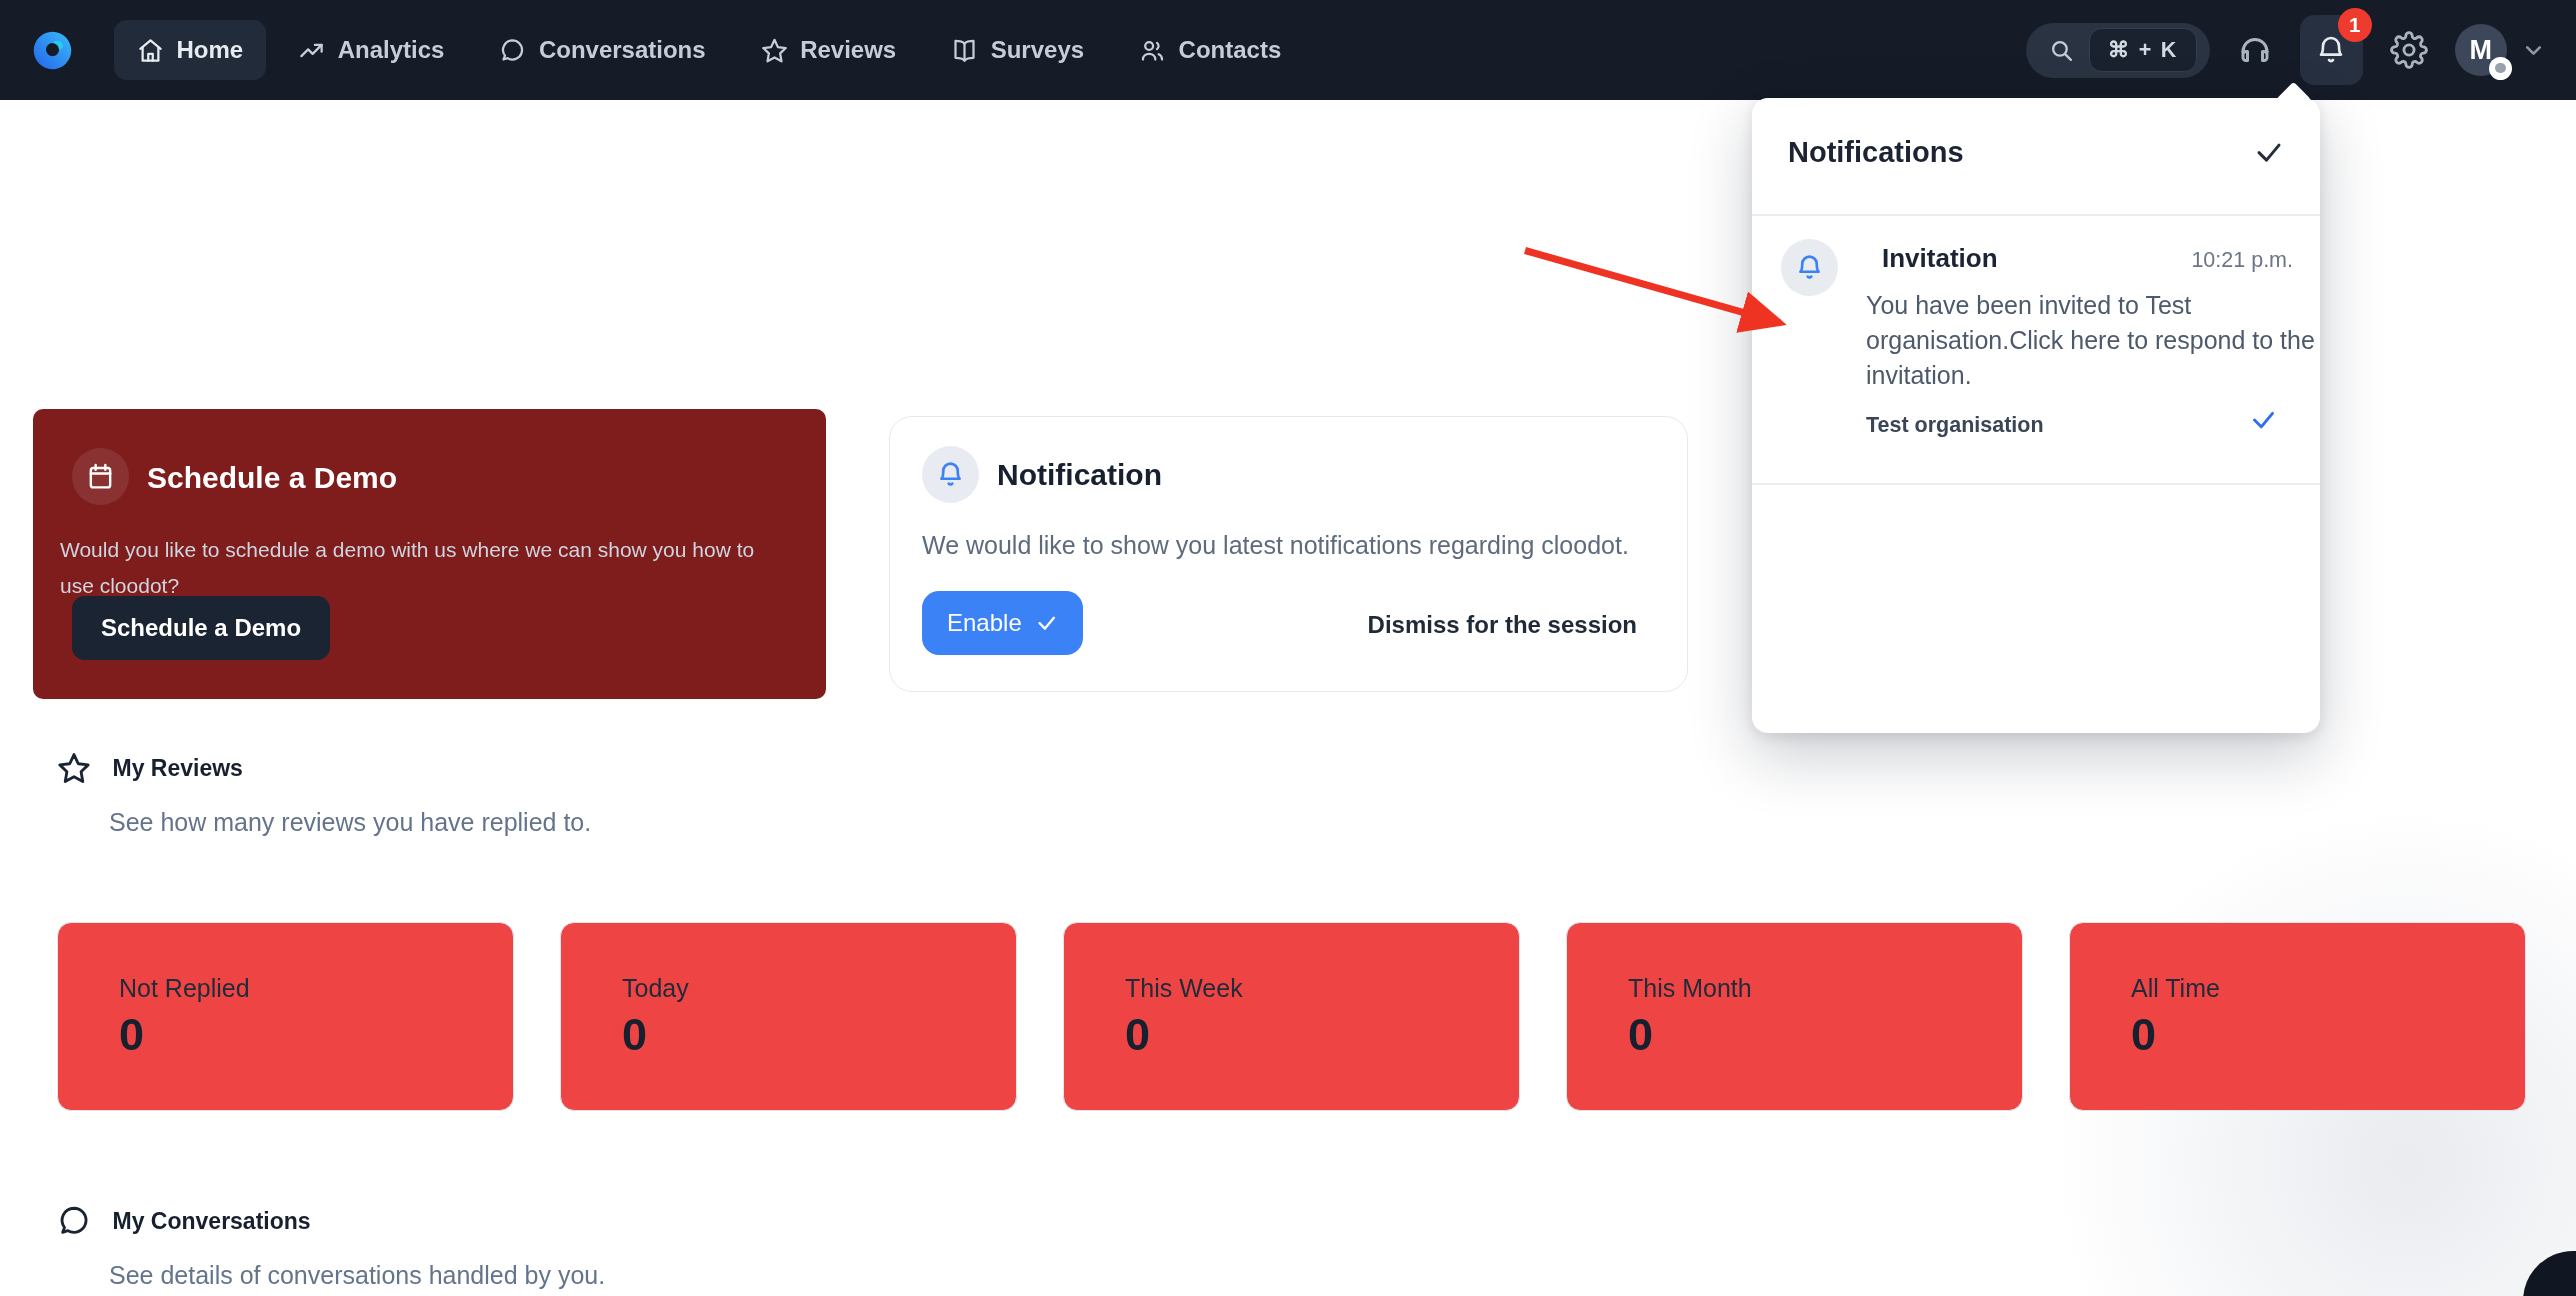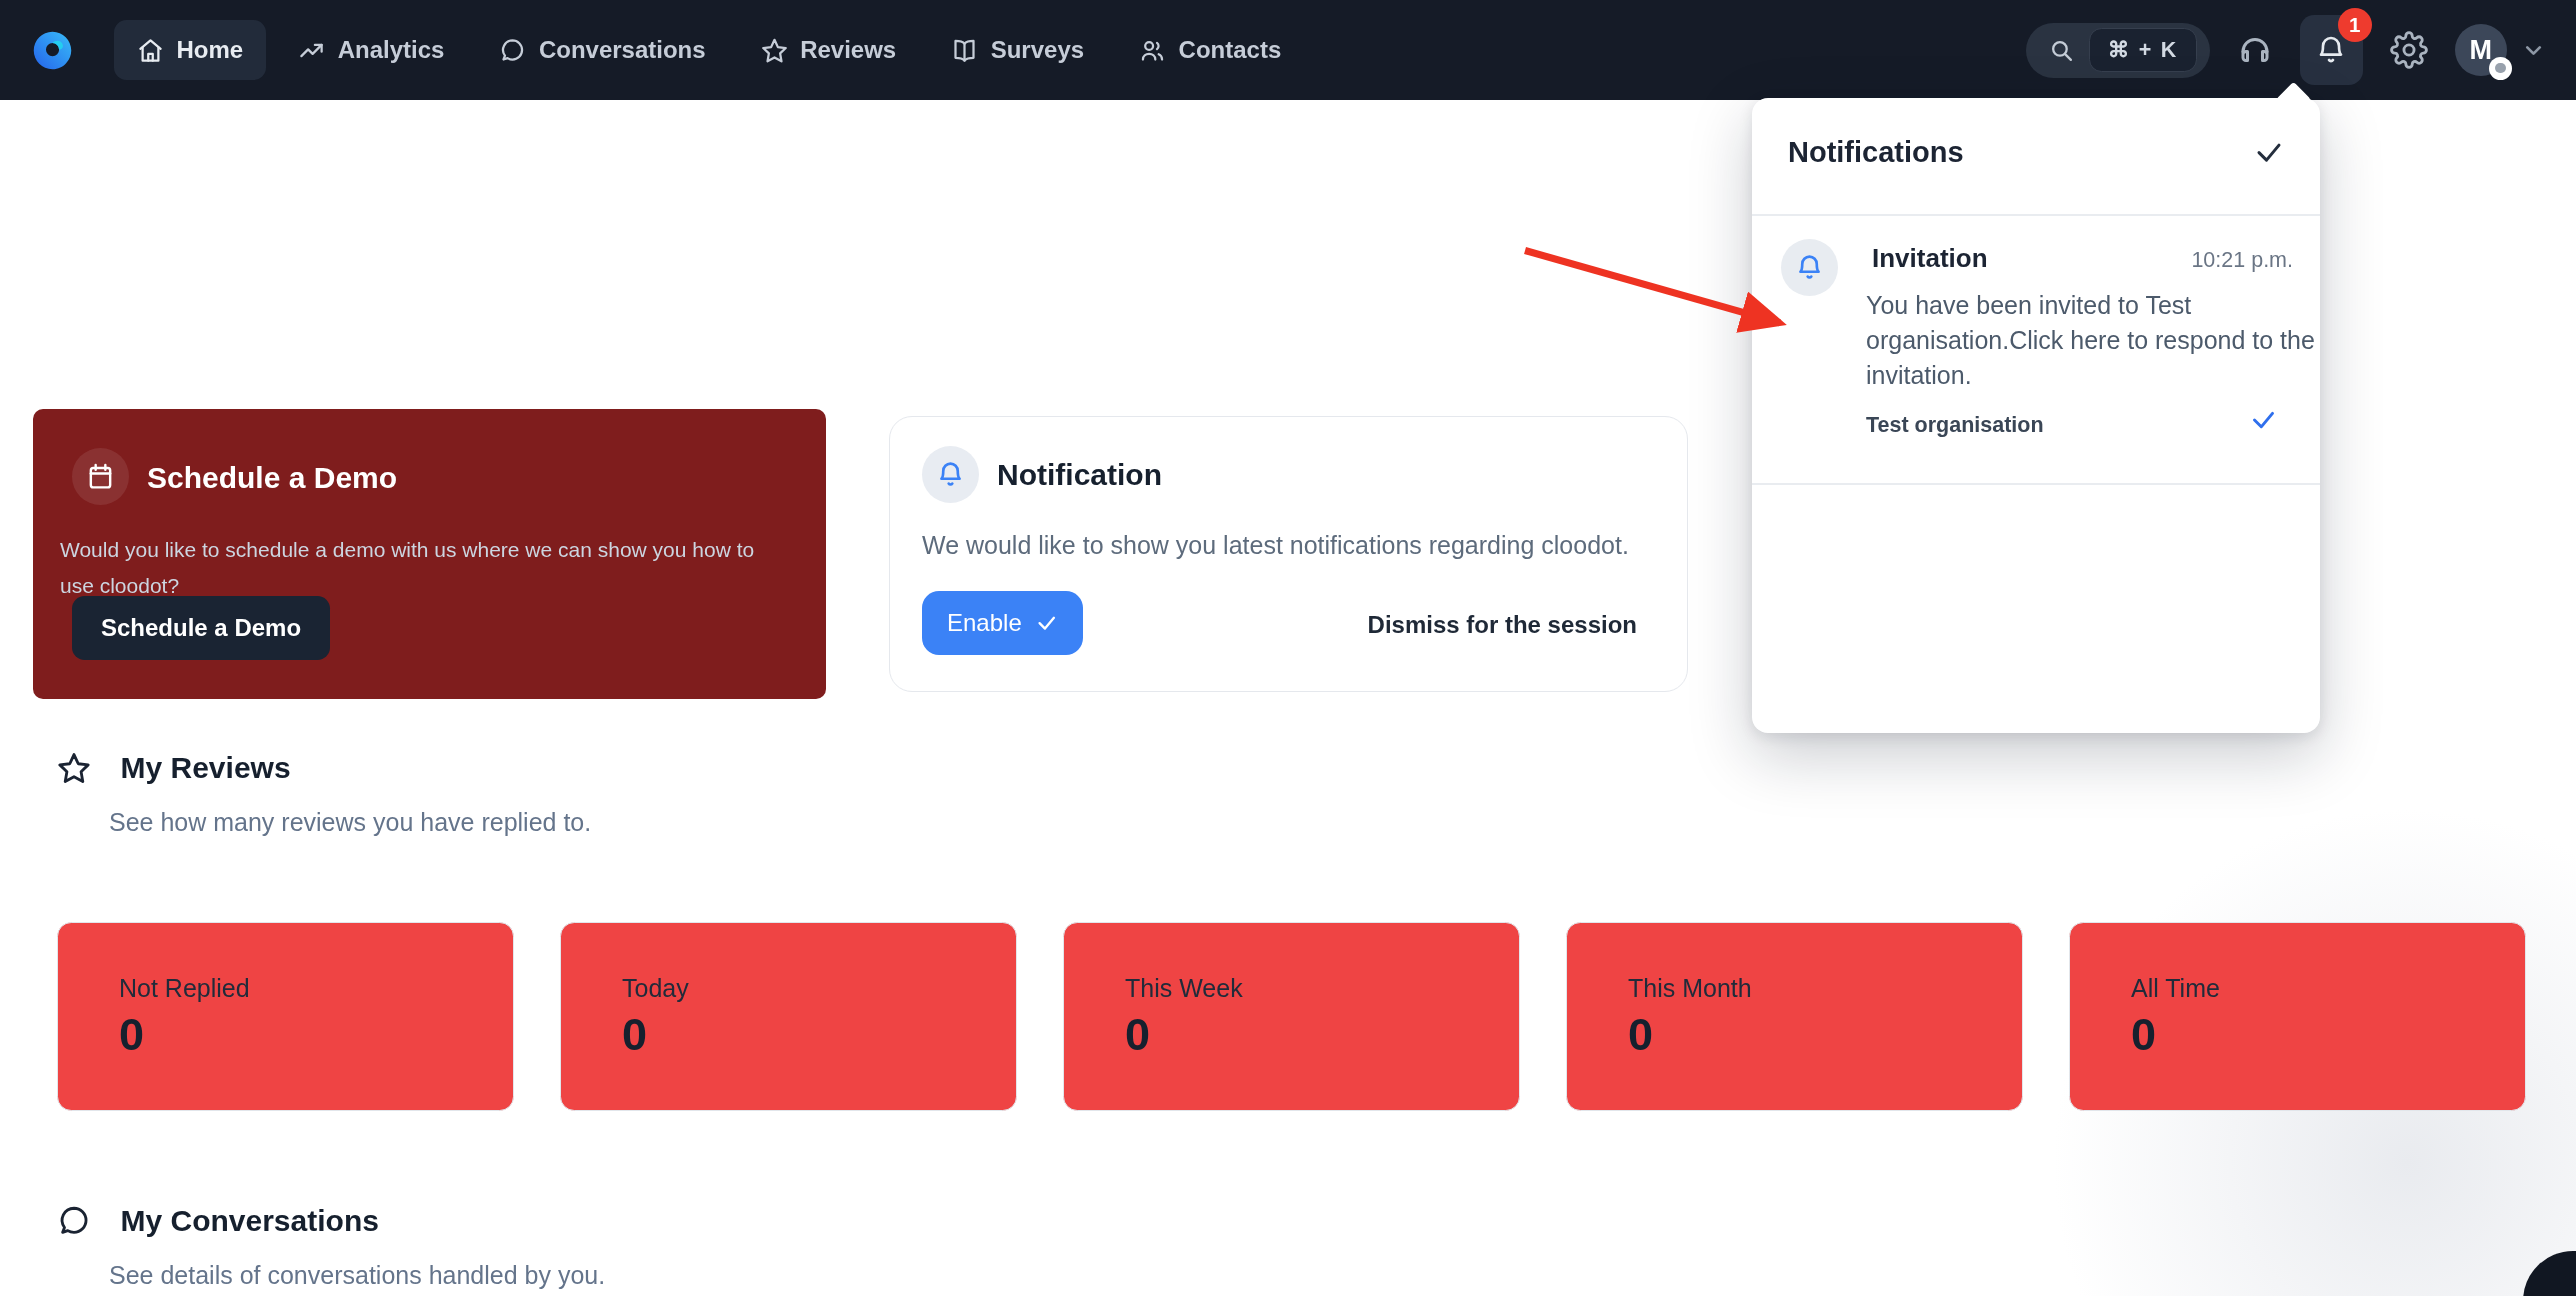--- a/index.html
+++ b/index.html
@@ -89,21 +89,21 @@
     position:absolute; left:32px; bottom:36px; background:#3b82f6; border:none; border-radius:17px;
     color:#fff; font-size:24px; font-weight:400; padding:18px 25px; cursor:pointer;
     display:flex; align-items:center; gap:14.3px; font-family:"Liberation Sans", sans-serif;
   }
   .dismiss-link {
     position:absolute; right:50px; bottom:52px; font-size:24px; font-weight:700; color:#1f2937; cursor:pointer;margin-top:12px;
   }
   
   .section-head { position:absolute; z-index:4; }
   .section-title-row { display:flex; align-items:center; gap:21.5px; }
-  .section-title { font-size:30px; font-weight:800; color:#16202e;margin-left:8px; }
+  .section-title { font-size:23px; font-weight:800; color:#16202e; }
   .section-sub { margin-top:23px; margin-left:52px; font-size:25px; color:#64748b; }
   .stats-row { position:absolute; left:57px; top:922px; display:flex; gap:46px; z-index:4; }
   .stat-card {
     width:457px; height:189px; background:#ef4444; border:1.8px solid #e2e6eb; border-radius:14.3px;
     position:relative; cursor:pointer;
   }
   .stat-label { position:absolute; left:61px; top:51px; font-size:25px; color:#212b3a; }
   .stat-value { position:absolute; left:61px; top:86px; font-size:45px; font-weight:800; color:#16202e; }
   
   .panel {
@@ -115,21 +115,21 @@
     position:absolute; top:-10.7px; right:14.3px; width:25px; height:25px; background:#fff;
     transform:rotate(45deg); border-radius:3.6px;
   }
   .panel-title { position:absolute; left:36px; top:38px; font-size:29px; font-weight:700; color:#1c2433; }
   .panel-check { position:absolute; right:36px; top:39px; cursor:pointer; }
   .panel-divider { position:absolute; left:0; width:100%; height:1.8px; background:#e9ecf0; }
   .pi-circle {
     position:absolute; left:29px; top:141px; width:57px; height:57px; border-radius:50%;
     background:#e8ecf1; display:flex; align-items:center; justify-content:center;
   }
-  .pi-title { position:absolute; left:120px; top:145px; font-size:26px; font-weight:700; color:#1c2433; }
+  .pi-title { position:absolute; left:130px; top:145px; font-size:26px; font-weight:700; color:#1c2433; }
   .pi-time { position:absolute; right:27px; top:150px; font-size:21.5px; color:#6a7585; }
   .pi-body {
     position:absolute; left:114px; top:190px; width:452px; font-size:25px; line-height:35px; color:#4c5a6b;
     cursor:pointer;
   }
   .pi-org { position:absolute; left:114px; top:315px; font-size:21.5px; font-weight:600; color:#3a4656; }
   .pi-org-check { position:absolute; right:43px; top:308px; cursor:pointer; }
   
   .arrow-overlay { position:absolute; left:0; top:0; width:2576px; height:1297px; z-index:60; pointer-events:none; }
   .fab {

